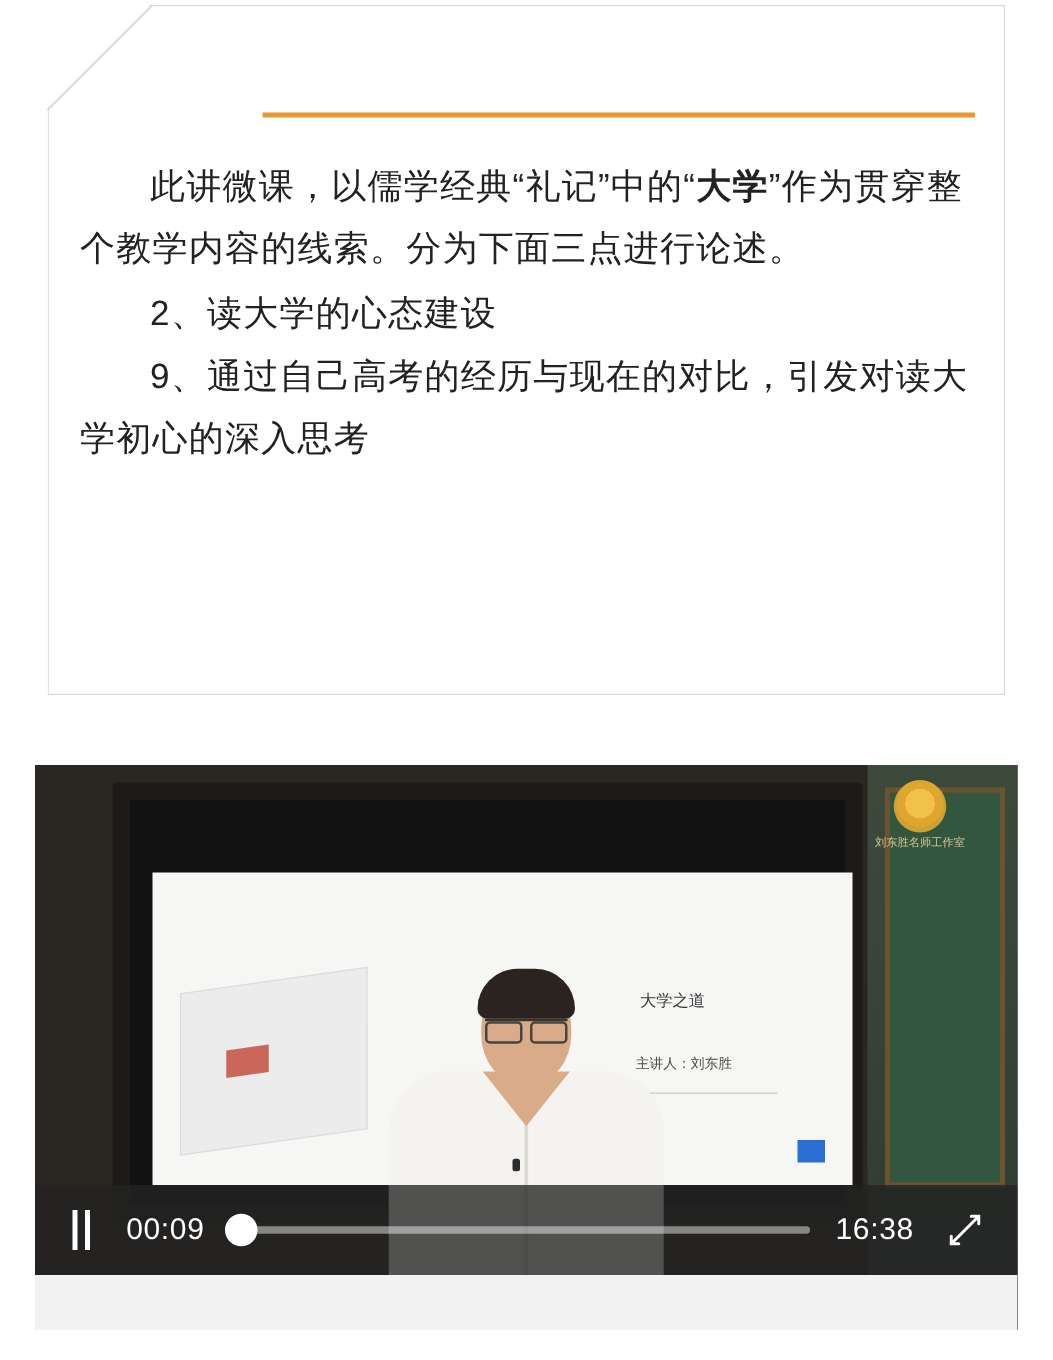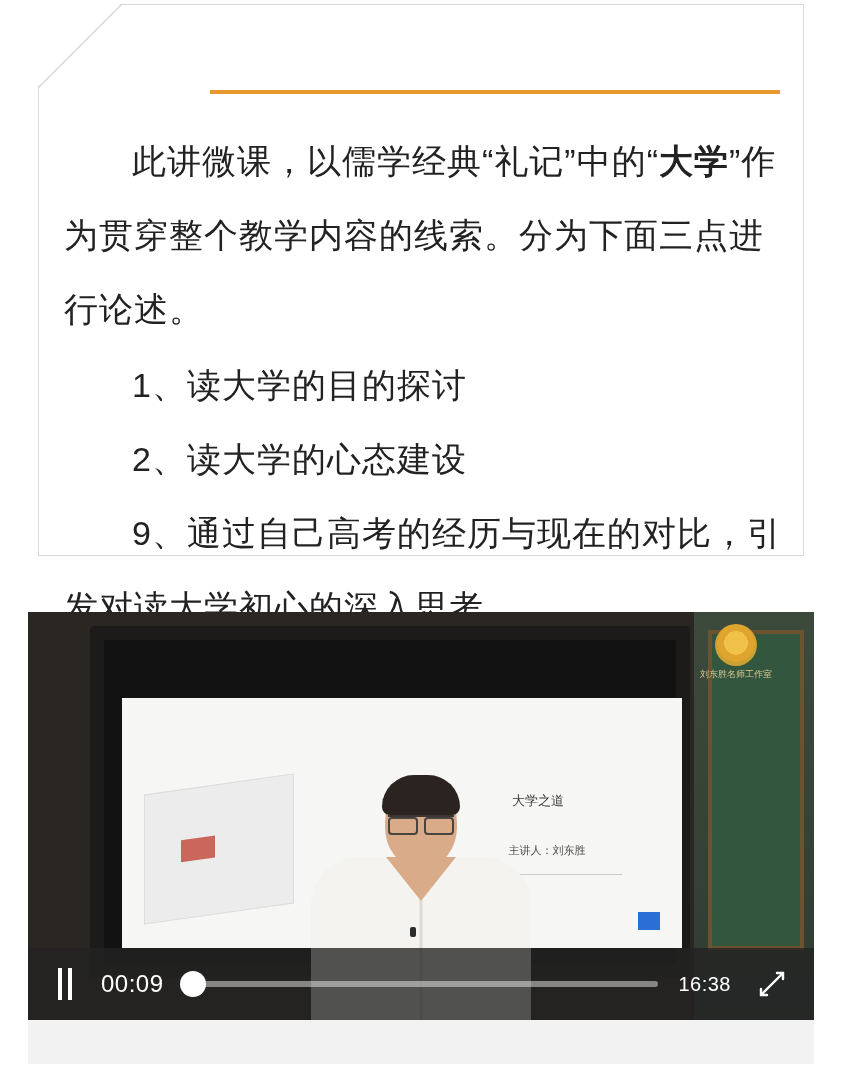--- a/index.html
+++ b/index.html
@@ -52,22 +52,22 @@
     height: 4px;
     background: #e8992e;
   }
 
   .card-body {
     position: absolute;
     left: 26px;
     right: 22px;
     top: 120px;
     color: #222222;
-    font-size: 34px;
-    line-height: 74px;
+    font-size: 28px;
+    line-height: 50px;
     letter-spacing: 1px;
   }
   .para {
     text-indent: 2em;
     margin-bottom: 2px;
   }
   .para b { font-weight: bold; }
   .li {
     text-indent: 2em;
   }
@@ -314,21 +314,21 @@
     position: absolute;
     left: 2%;
     top: 50%;
     transform: translate(-50%, -50%);
     width: 26px; height: 26px;
     border-radius: 50%;
     background: #ffffff;
   }
   .dur {
     color: #ffffff;
-    font-size: 20px;
+    font-size: 24px;
     flex: 0 0 auto;
     letter-spacing: .5px;
   }
   .fullscreen {
     width: 34px; height: 34px;
     margin-left: 24px;
     flex: 0 0 auto;
     position: relative;
   }
   .bottom-strip {
@@ -345,21 +345,20 @@
   <div class="card"></div>
   <svg class="fold-line" viewBox="0 0 120 120">
     <path d="M2 86 L86 2" stroke="#d9d9d9" stroke-width="1.6" fill="none"></path>
     <path d="M2 86 L2 120" stroke="none" fill="none"></path>
   </svg>
 
   <div class="title-rule"></div>
 
   <div class="card-body">
     <div class="para"><span>此讲微课，以儒学经典“礼记”中的“</span><b>大学</b><span>”作为贯穿整个教学内容的线索。分为下面三点进行论述。</span></div>
-    <div class="li">1、读大学的目的探讨</div>
     <div class="li">2、读大学的心态建设</div>
     <div class="li">9、通过自己高考的经历与现在的对比，引发对读大学初心的深入思考</div>
   </div>
 </div>
 
 <div class="video">
   <div class="scene">
     <div class="wall-right"></div>
     <div class="board-green"></div>
 

